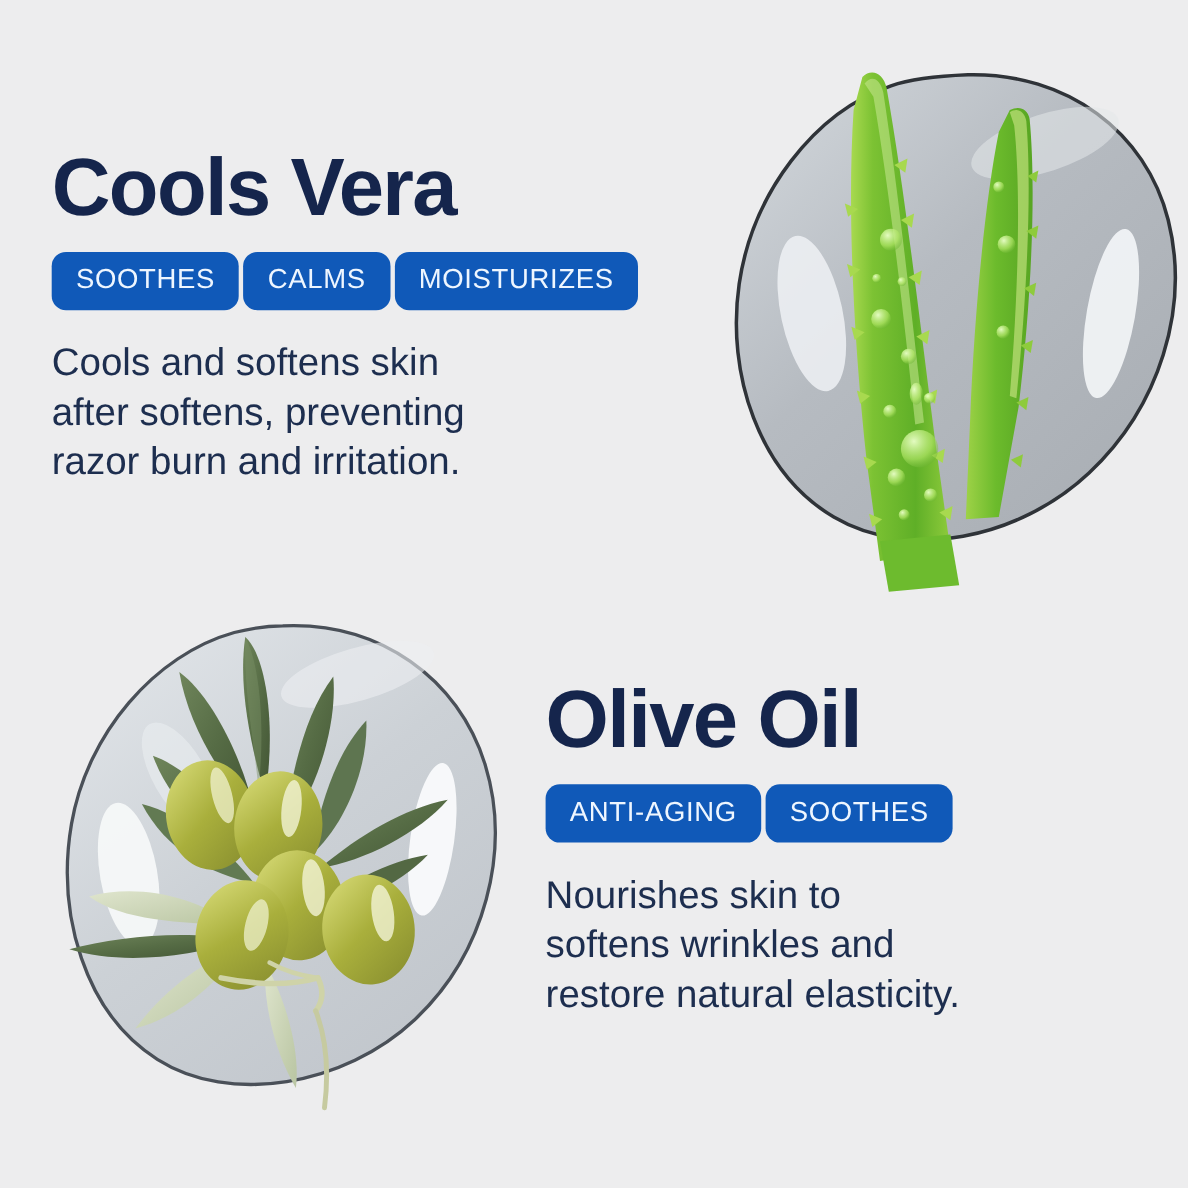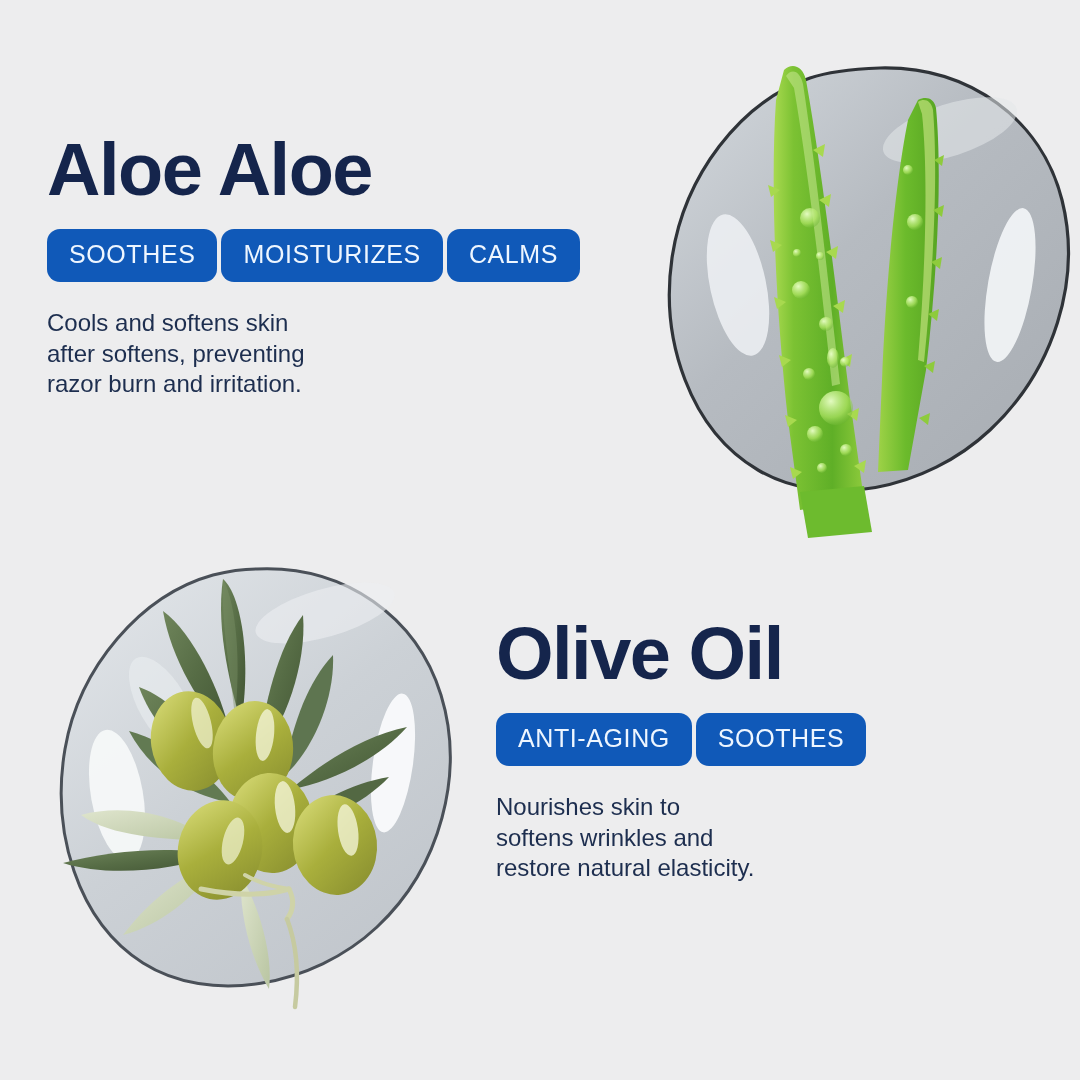--- a/index.html
+++ b/index.html
@@ -28,21 +28,21 @@
     background:#1059b8;
     color:#eef6ff;
     font-size:25px;
     letter-spacing:.6px;
     padding:13px 22px 15px 22px;
     border-radius:13px;
     line-height:1;
     white-space:nowrap;
   }
   .desc{
-    font-size:24px;
+    font-size:35px;
     color:#1d2e4f;
     line-height:1.28;
     margin:0;
     font-weight:400;
   }
   .desc span{display:block;white-space:nowrap;}
 
   #aloe-text{left:47px;top:133px;}
   #olive-text{left:496px;top:617px;}
 
@@ -51,25 +51,25 @@
   #aloe-art{left:650px;top:40px;width:430px;height:500px;}
   #olive-art{left:45px;top:545px;width:430px;height:490px;}
   .art svg{display:block;width:100%;height:100%;}
 </style>
 </head>
 <body>
 
 <div class="stage">
 
   <div class="block" id="aloe-text">
-    <h2 class="title">Aloe Aloe</h2>
+    <h2 class="title">Cools Vera</h2>
     <div class="badges">
       <span class="badge">SOOTHES</span>
+      <span class="badge">CALMS</span>
       <span class="badge">MOISTURIZES</span>
-      <span class="badge">CALMS</span>
     </div>
     <p class="desc">
       <span>Cools and softens skin</span>
       <span>after softens, preventing</span>
       <span>razor burn and irritation.</span>
     </p>
   </div>
 
   <div class="art" id="aloe-art">
     <svg viewBox="0 0 430 500" xmlns="http://www.w3.org/2000/svg">

